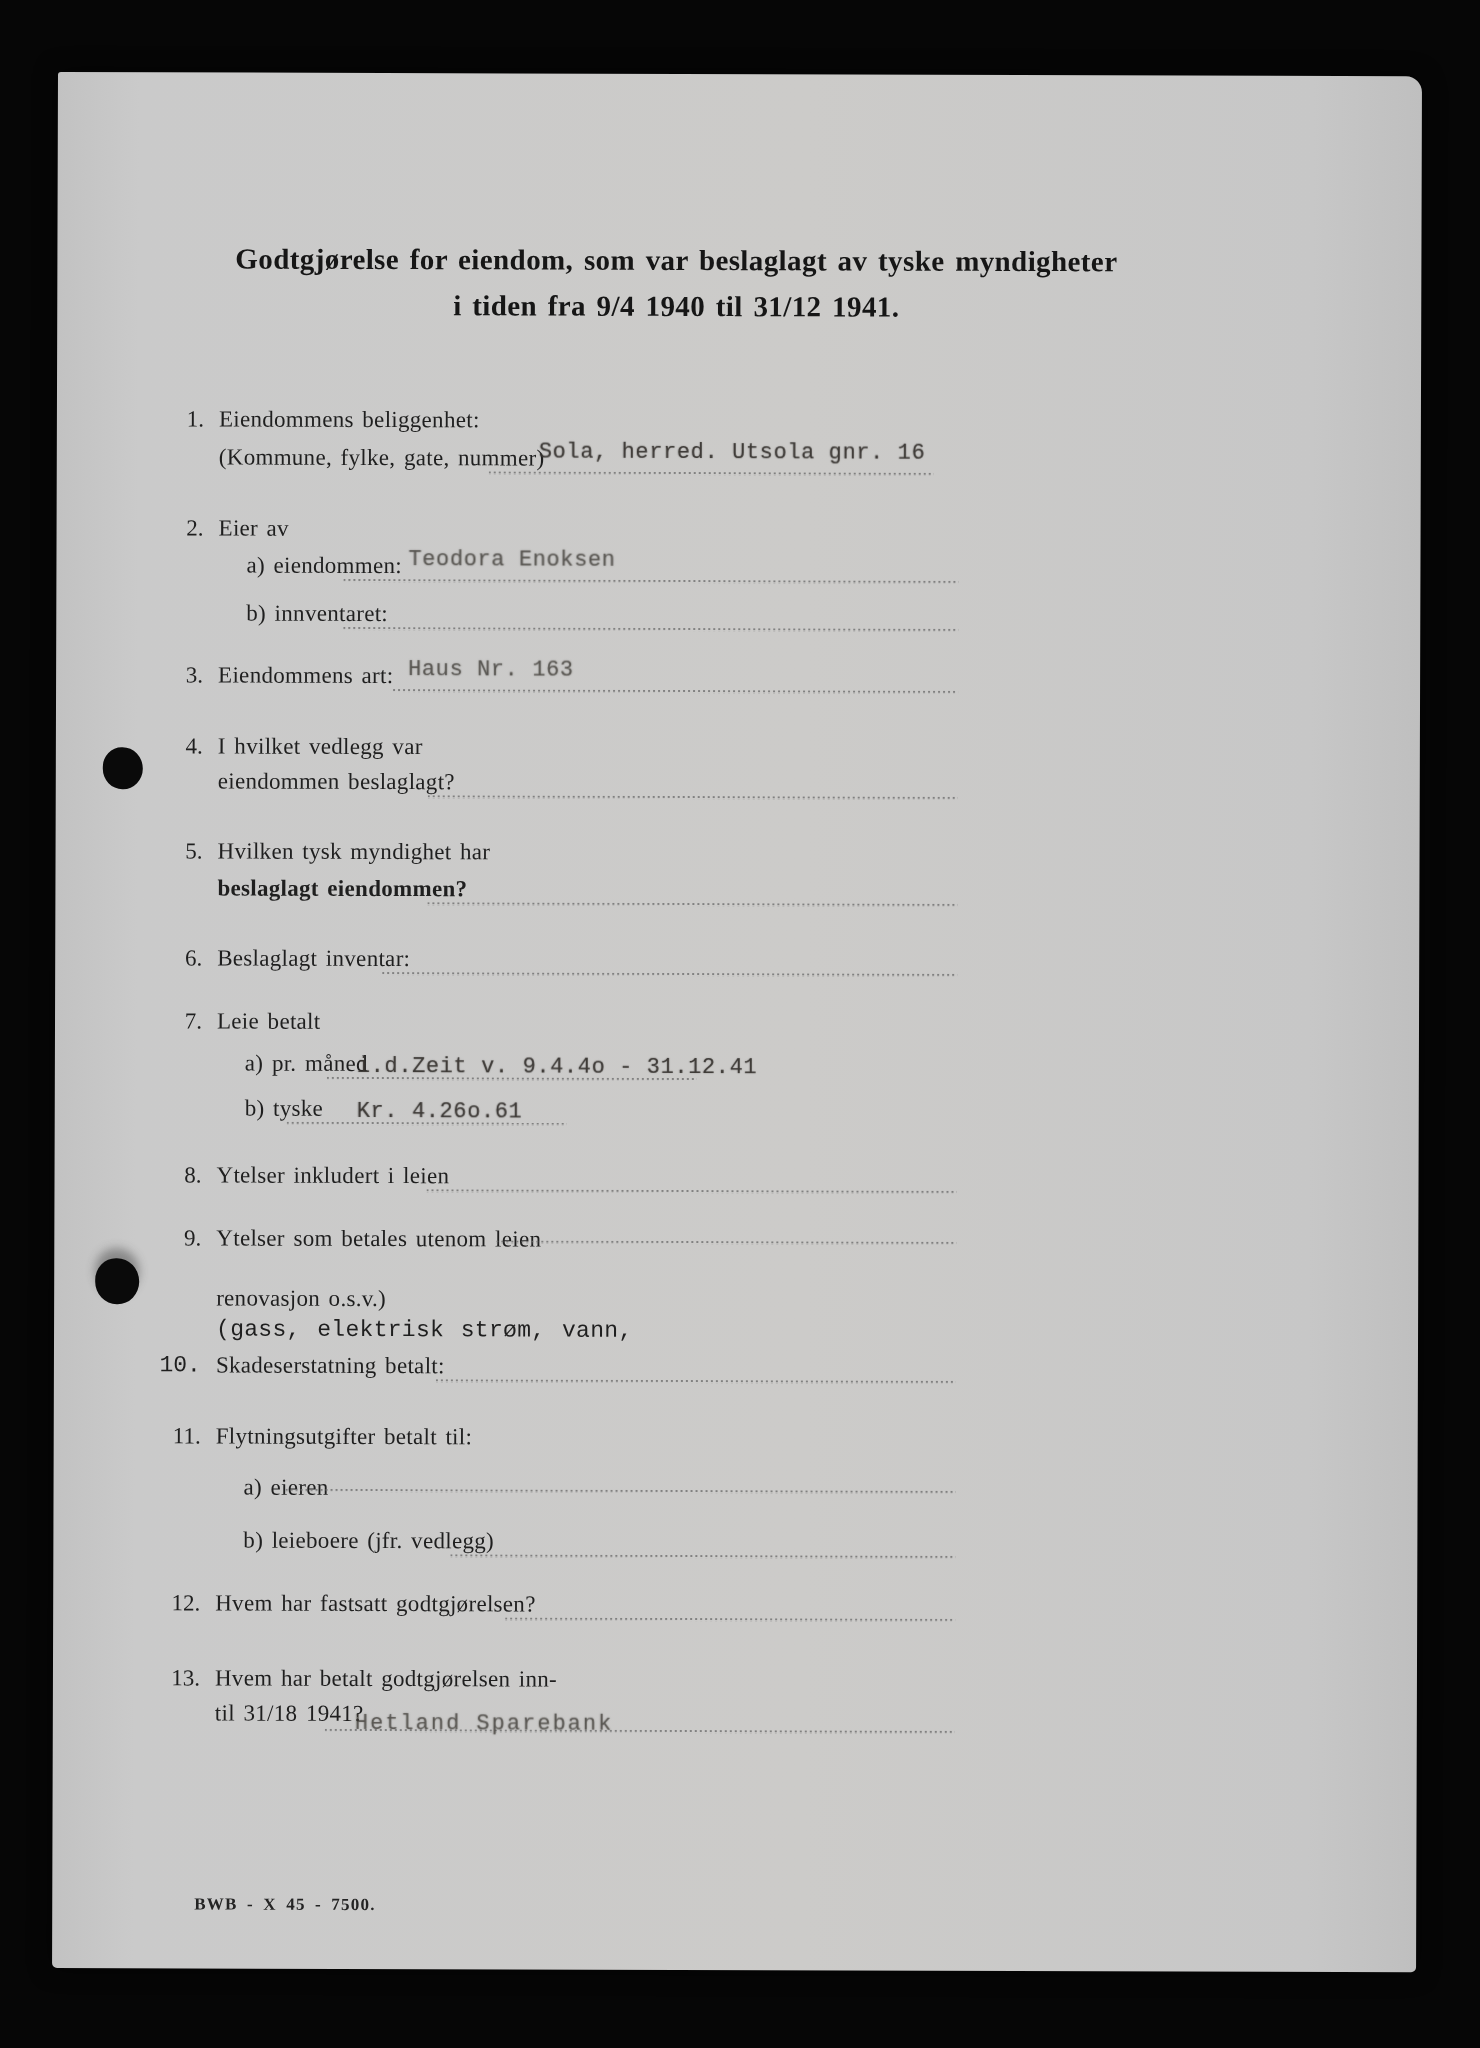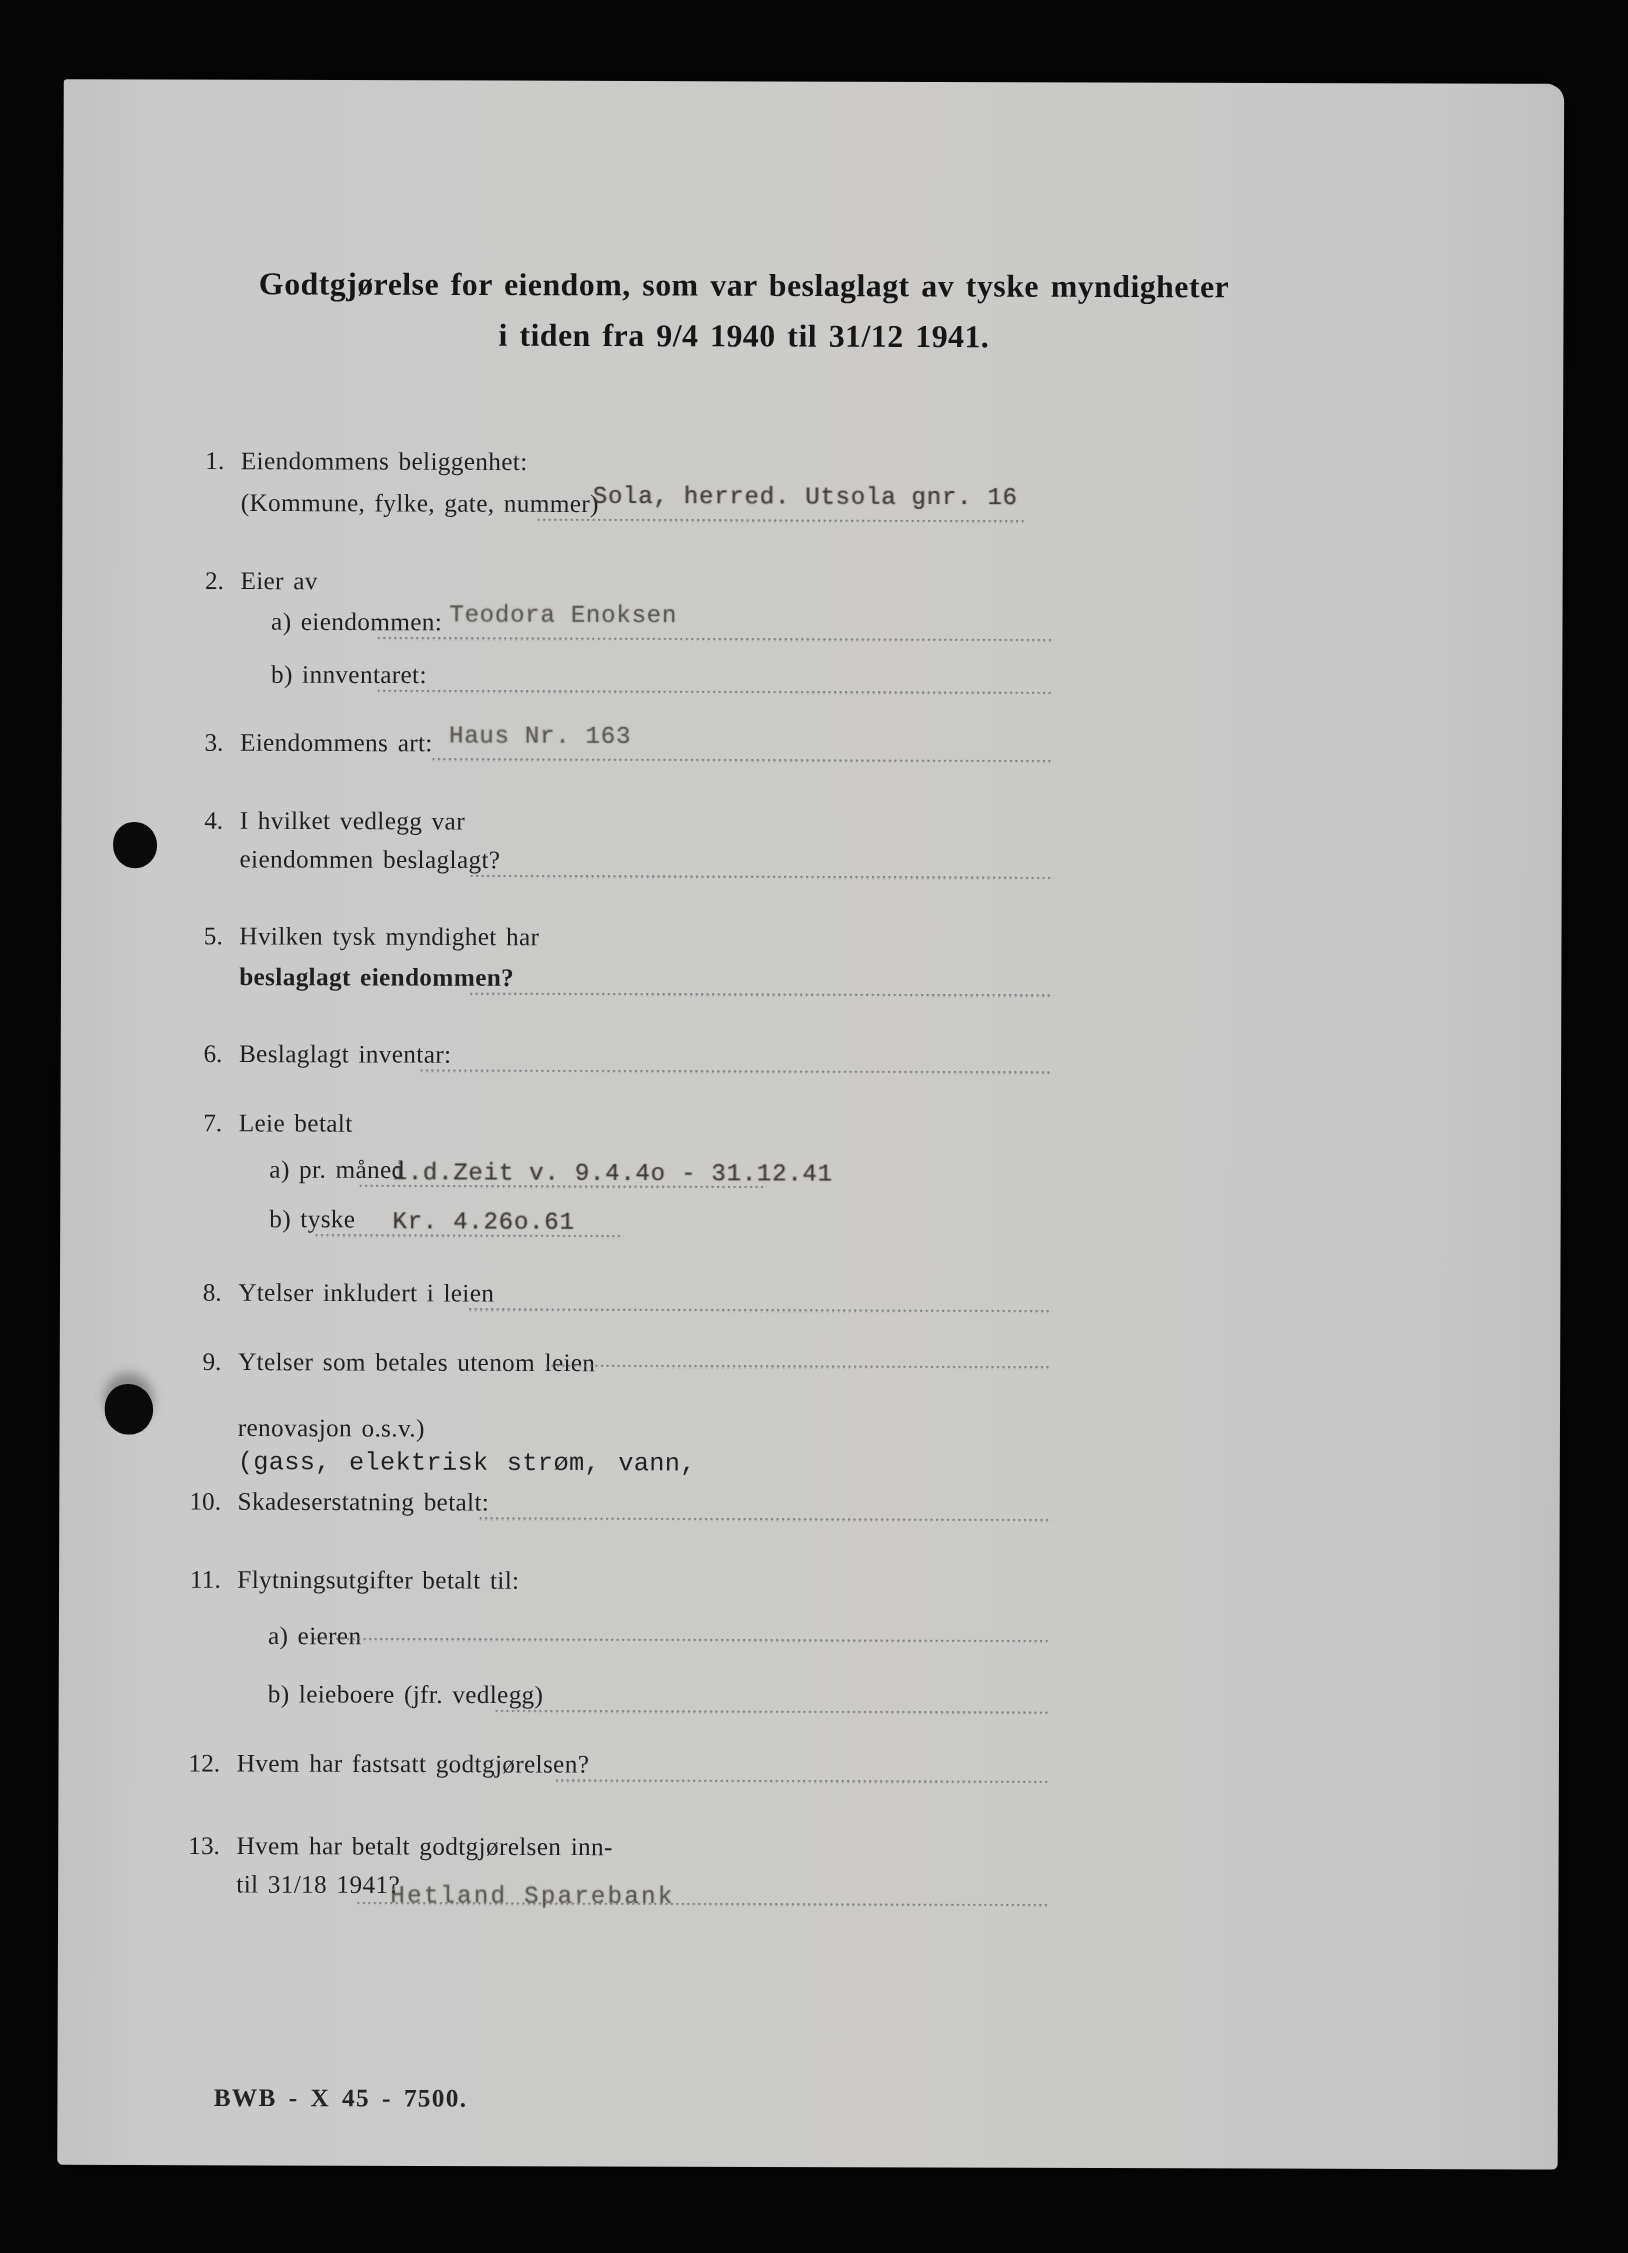--- a/index.html
+++ b/index.html
@@ -68,21 +68,21 @@
     white-space:nowrap;
     color:rgba(52,49,45,0.88);
     text-shadow:0 0 1.2px rgba(52,49,45,0.55);
     filter:blur(0.35px);
   }
   .faded{color:rgba(58,55,50,0.62);text-shadow:0 0 1.6px rgba(58,55,50,0.5);}
   #print-code{
     position:absolute;
     left:142px;top:1822px;
     font-weight:bold;
-    font-size:23px;
+    font-size:17px;
     letter-spacing:1.2px;
     word-spacing:4px;
     color:#242424;
   }
 </style>
 </head>
 <body>
 
 <div id="paper">
 
@@ -156,21 +156,21 @@
 
   <div>
     <span class="num" style="left:85px;top:1153px;">9.</span>
     <span class="lbl" style="left:162px;top:1153px;">Ytelser som betales utenom leien</span>
     <div class="dots" style="left:442px;top:1167px;width:460px;"></div>
     <span class="lbl" style="left:162px;top:1244px;font-family:Liberation Mono, monospace;">(gass, elektrisk strøm, vann,</span>
     <span class="lbl" style="left:162px;top:1213px;">renovasjon o.s.v.)</span>
   </div>
 
   <div>
-    <span class="num" style="left:85px;top:1280px;">10.</span>
+    <span class="num" style="left:85px;top:1280px;font-family:Liberation Mono, monospace;">10.</span>
     <span class="lbl" style="left:162px;top:1280px;">Skadeserstatning betalt:</span>
     <div class="dots" style="left:382px;top:1306px;width:520px;"></div>
   </div>
 
   <div>
     <span class="num" style="left:85px;top:1351px;">11.</span>
     <span class="lbl" style="left:162px;top:1351px;">Flytningsutgifter betalt til:</span>
     <span class="lbl" style="left:190px;top:1390px;margin-top:12px;">a) eieren</span>
     <div class="dots" style="left:232px;top:1416px;width:670px;"></div>
     <span class="lbl" style="left:190px;top:1455px;">b) leieboere (jfr. vedlegg)</span>

